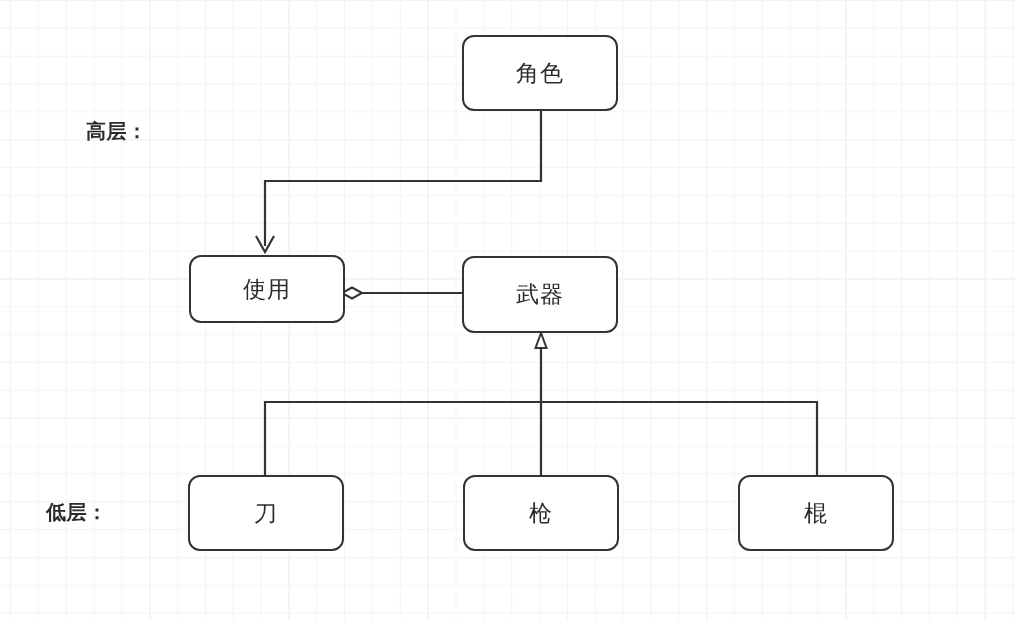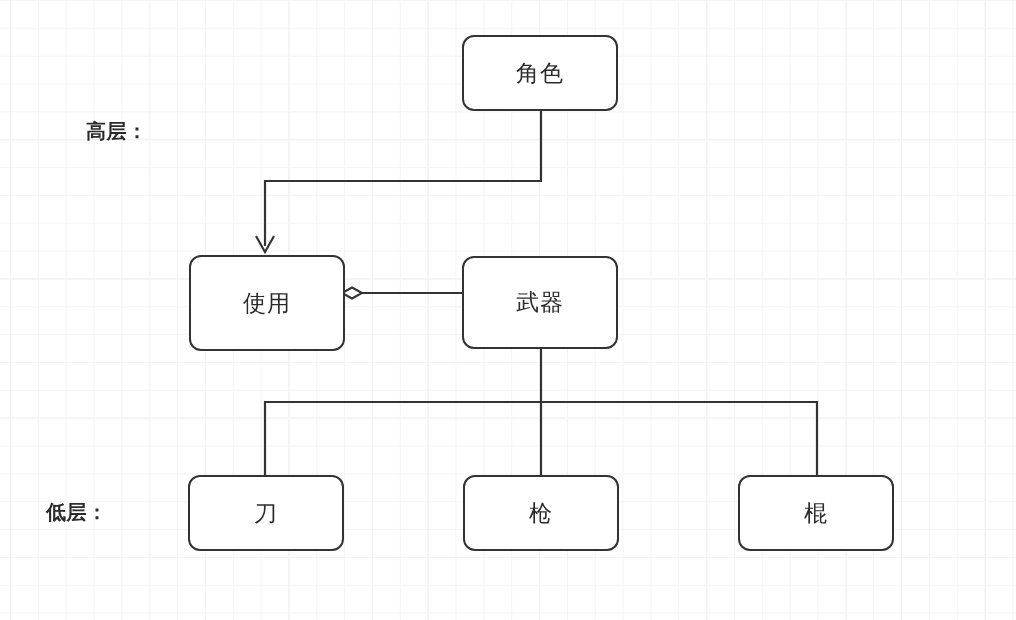--- a/index.html
+++ b/index.html
@@ -81,23 +81,23 @@
       <path d="M 541 402 L 541 347" fill="none" stroke="#333333" stroke-width="2.2" stroke-linecap="butt"></path>
       <path d="M 541 333 L 535.5 348 L 546.5 348 Z" fill="#ffffff" stroke="#333333" stroke-width="2" stroke-linejoin="miter"></path>
     </g>
   </svg>
 
   <div class="tier-label" style="left:46px; top:118px;margin-left:40px;">高层：</div>
   <div class="tier-label" style="left:46px; top:499px;font-family:Liberation Mono, monospace;">低层：</div>
 
   <div class="node" style="left:462px; top:35px; width:156px; height:76px;">角色</div>
 
-  <div class="node" style="left:189px; top:255px; width:156px; height:96px;">使用</div>
+  <div class="node" style="left:189px; top:255px; width:156px; height:68px;">使用</div>
 
-  <div class="node" style="left:462px; top:256px; width:156px; height:93px;">武器</div>
+  <div class="node" style="left:462px; top:256px; width:156px; height:77px;">武器</div>
 
   <div class="node" style="left:188px; top:475px; width:156px; height:76px;">刀</div>
 
   <div class="node" style="left:463px; top:475px; width:156px; height:76px;">枪</div>
 
   <div class="node" style="left:738px; top:475px; width:156px; height:76px;">棍</div>
 
 </div>
 
 </body></html>

